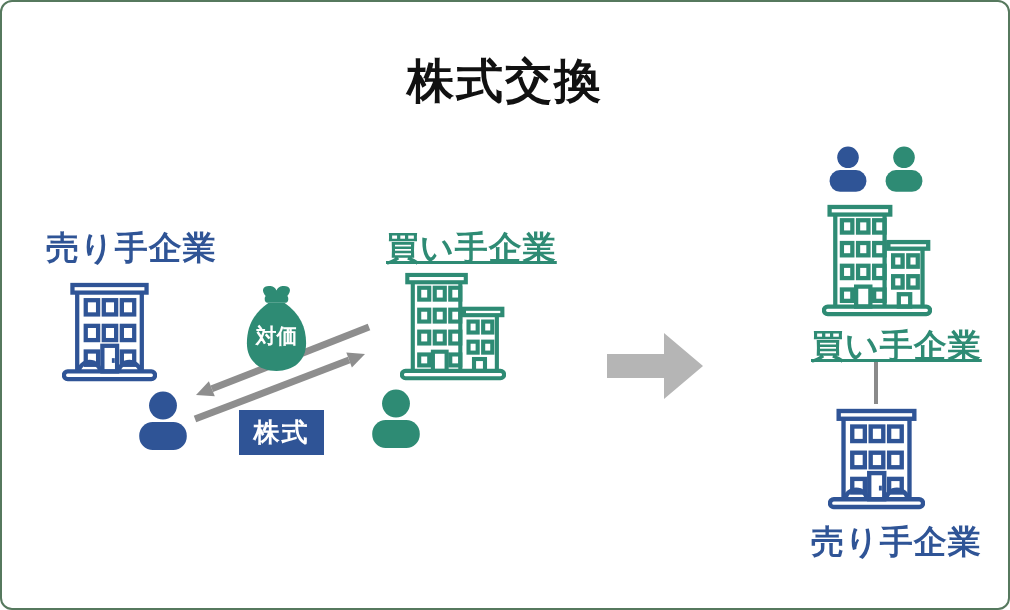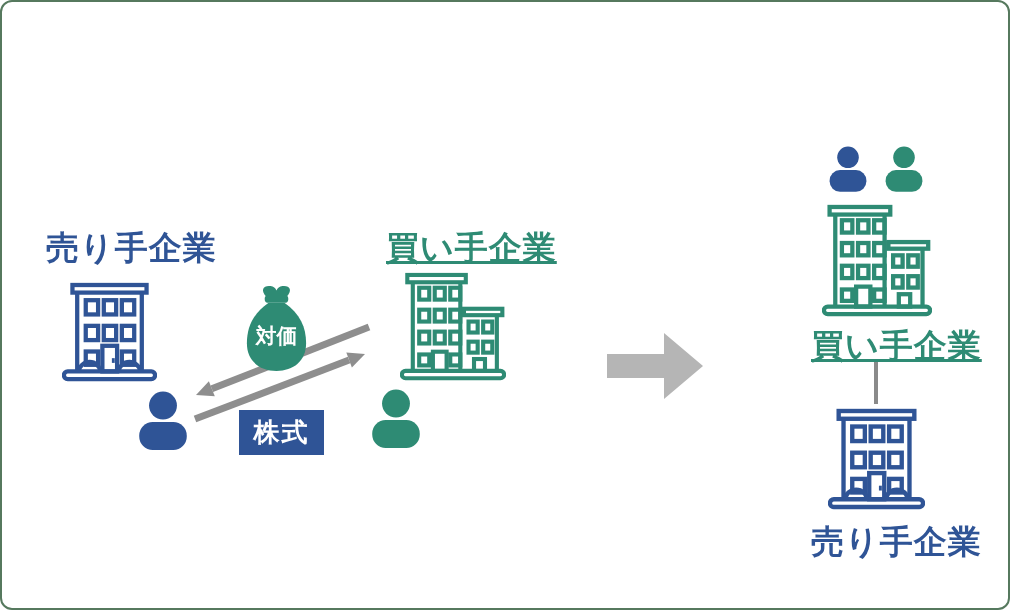--- a/index.html
+++ b/index.html
@@ -55,20 +55,21 @@
   .persons-row{
     position:absolute;left:822px;top:140px;
     display:flex;gap:8px;
   }
 </style>
 </head>
 <body>
 
 <div class="canvas">
 
+  <h1 class="title">株式交換</h1>
 
   <div class="entity-label blue-text" style="left:44px;top:224px;">売り手企業</div>
 
   <svg class="abs blue-icon" style="left:60px;top:280px;" width="95" height="101" viewBox="0 0 100 106" fill="none" stroke="currentColor" stroke-width="4.5">
     <rect x="11" y="3" width="78" height="8"></rect>
     <line x1="16" y1="11" x2="16" y2="94"></line>
     <line x1="84" y1="11" x2="84" y2="94"></line>
     <g>
       <rect x="25" y="19" width="13" height="15"></rect>
         <rect x="44" y="19" width="13" height="15"></rect>

